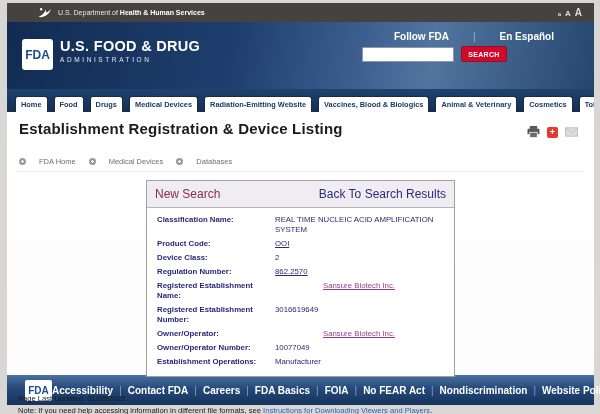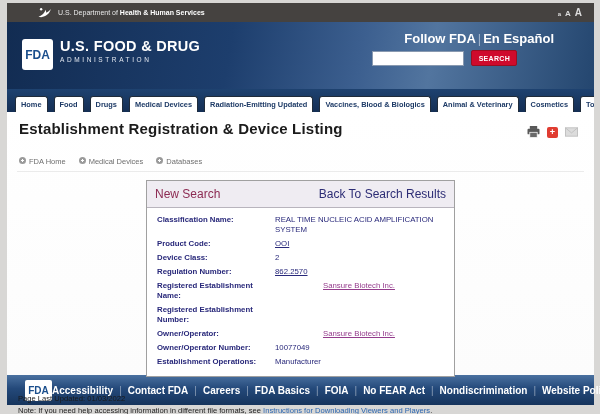--- a/index.html
+++ b/index.html
@@ -31,21 +31,21 @@
   .fda-logo {
     position:absolute; left:15px; top:17px; width:31px; height:31px;
     background:#fff; border-radius:3px; color:#1a4e8c;
     display:flex; align-items:center; justify-content:center;
     font-weight:bold; font-size:12px;
   }
   .fda-title { position:absolute; left:53px; top:16px; color:#fff; }
   .fda-title-1 { font-size:14.5px; font-weight:bold; letter-spacing:.3px; }
   .fda-title-2 { font-size:6.5px; letter-spacing:2.6px; margin-top:2px; color:#e3e8f0; }
   .search-wrap { position:absolute; top:9px; right:40px; }
-  .follow-row { display:flex; gap:2px; font-size:13px; font-weight:bold; color:#fff; margin-bottom:4px;padding-left:32px; }
+  .follow-row { display:flex; gap:24px; font-size:10px; font-weight:bold; color:#fff; margin-bottom:4px;padding-left:32px; }
   .follow-sep { color:#9fb2cc; font-weight:normal; }
   .search-row { display:flex; gap:7px; align-items:center; }
   .search-input { width:92px; height:15px; border:1px solid #8899b0; font-size:8px; padding:0 3px; }
   .search-btn {
     width:46px; height:16px; background:var(--search-red); color:#fff;
     border:1px solid #9b0d20; border-radius:2px; font-size:7px; font-weight:bold;
     font-family:"Liberation Sans", sans-serif; letter-spacing:.3px;
   }
 
   
@@ -58,21 +58,21 @@
     font-size:7.4px; font-weight:bold; white-space:nowrap;
     padding:3px 5px; margin-right:6px;
     border:1px solid #1f2b3a; border-bottom:none; border-radius:3px 3px 0 0;
     cursor:default;
   }
 
   
   .main { background:linear-gradient(180deg,#fff 0%,#fcfcfc 100%); height:263px; padding:6px 10px 0; position:relative; }
   .page-title { font-size:15px; font-weight:bold; color:#1b1b1b; margin:2px 0 20px 2px; letter-spacing:.2px; }
   .breadcrumb { display:flex; gap:13px; align-items:center; font-size:7.5px; color:#6e6e6e; padding:0 0 5px 2px; border-bottom:1px solid #ebebeb; }
-  .crumb { display:flex; gap:3px; }
+  .crumb { display:flex; align-items:center; gap:13px; }
   .crumb-ico {
     width:7px; height:7px; border-radius:50%;
     background:radial-gradient(circle at 50% 50%, #fff 0 1.3px, #9a9a9a 1.4px);
     flex-shrink:0;
   }
   .action-icons { position:absolute; right:16px; top:14px; display:flex; gap:7px; align-items:center; }
   .icon-printer { width:13px; height:12px; }
   .icon-share {
     width:11px; height:11px; background:#e03c31; border-radius:2px; color:#fff;
     font-size:9px; font-weight:bold; display:flex; align-items:center; justify-content:center; line-height:1;
@@ -148,21 +148,21 @@
         <button class="search-btn">SEARCH</button>
       </div>
     </div>
   </div>
 
   <div class="nav-row" id="nav-tabs">
       <div class="tab">Home</div>
       <div class="tab">Food</div>
       <div class="tab">Drugs</div>
       <div class="tab">Medical Devices</div>
-      <div class="tab">Radiation-Emitting Updated</div>
+      <div class="tab">Radiation-Emitting Website</div>
       <div class="tab">Vaccines, Blood &amp; Biologics</div>
       <div class="tab">Animal &amp; Veterinary</div>
       <div class="tab">Cosmetics</div>
       <div class="tab">Tobacco Products</div>
     </div>
 
   <div class="main">
     <div class="page-title">Establishment Registration &amp; Device Listing</div>
     <div class="breadcrumb" id="breadcrumb">
         <span class="crumb">
@@ -213,20 +213,21 @@
           <div class="d-row">
             <div class="d-label">Regulation Number:</div>
             <div class="d-value"><a href="#">862.2570</a></div>
           </div>
           <div class="d-row">
             <div class="d-label">Registered Establishment Name:</div>
             <div class="d-value"><a href="#" class="visited">Sansure Biotech Inc.</a></div>
           </div>
           <div class="d-row">
             <div class="d-label">Registered Establishment Number:</div>
+            <div class="d-value">3016619649</div>
           </div>
           <div class="d-row">
             <div class="d-label">Owner/Operator:</div>
             <div class="d-value"><a href="#" class="visited">Sansure Biotech Inc.</a></div>
           </div>
           <div class="d-row">
             <div class="d-label">Owner/Operator Number:</div>
             <div class="d-value">10077049</div>
           </div>
           <div class="d-row">

